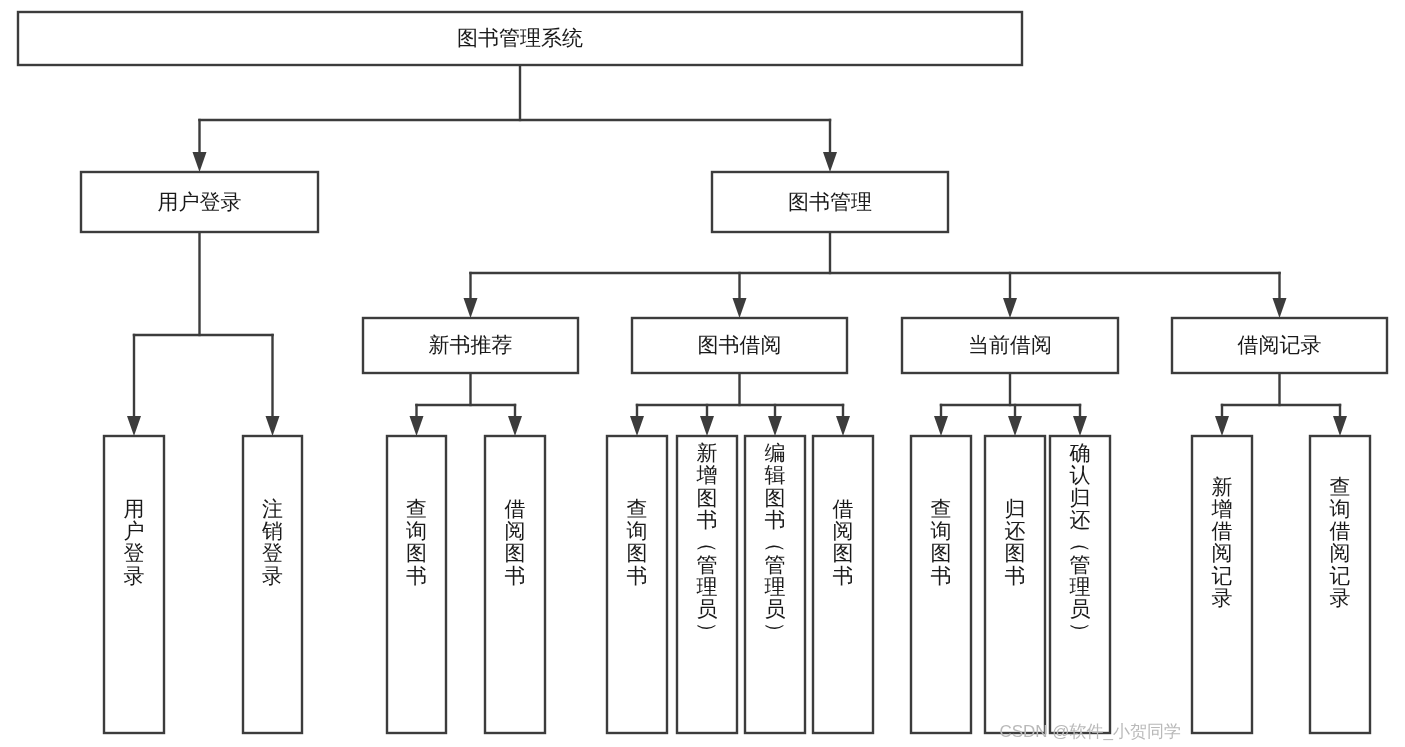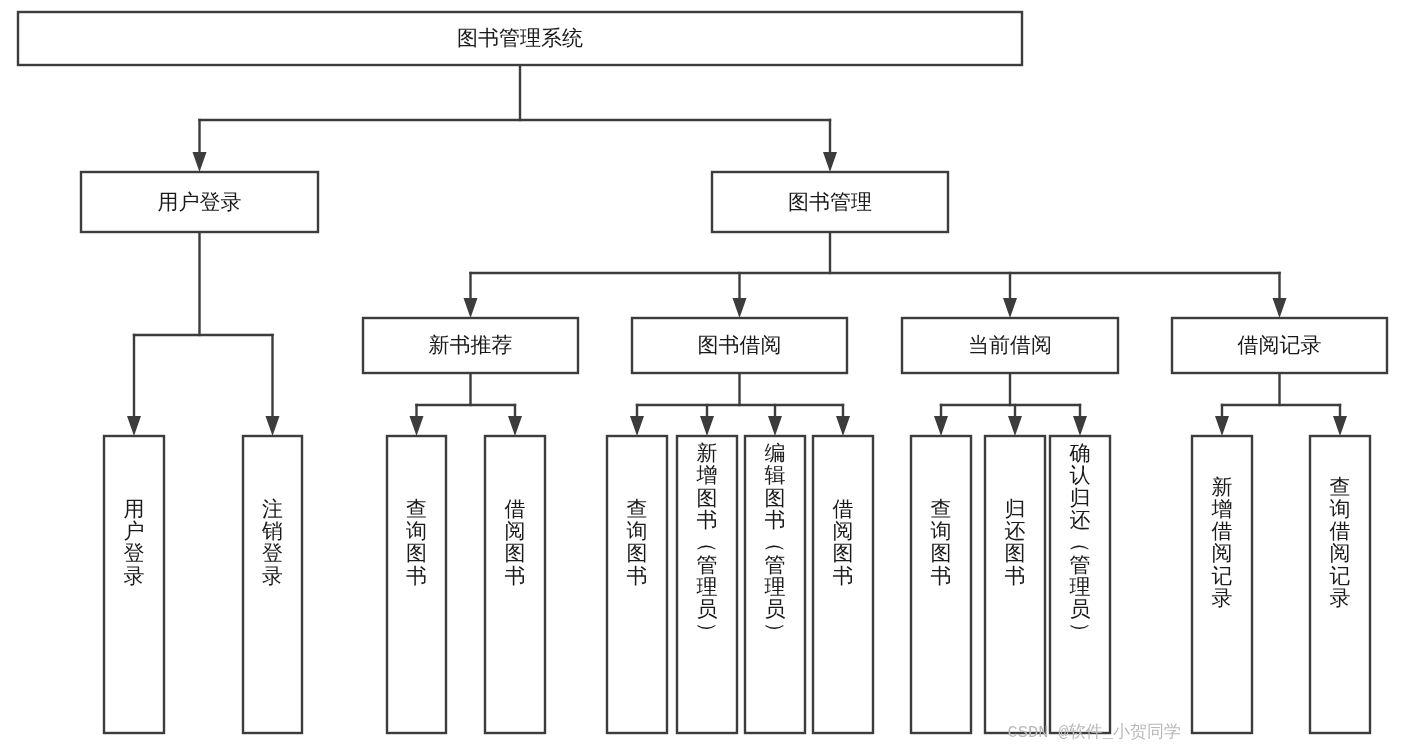--- a/index.html
+++ b/index.html
@@ -66,21 +66,21 @@
   .vtext-char {
     display: block;
     text-align: center;
   }
   .watermark {
     position: absolute;
     right: 8px;
     bottom: 4px;
     font-size: 17px;
     color: #b9b9b9;
-    font-family: Liberation Mono, monospace;
+    font-family: Liberation Sans, sans-serif;
     white-space: nowrap;
     user-select: none;
   }
 </style>
 </head>
 <body>
 
 <div id="diagram-root">
   <svg class="diagram-canvas" id="diagram-svg" viewBox="0 0 1405 747" xmlns="http://www.w3.org/2000/svg">
       <g>

